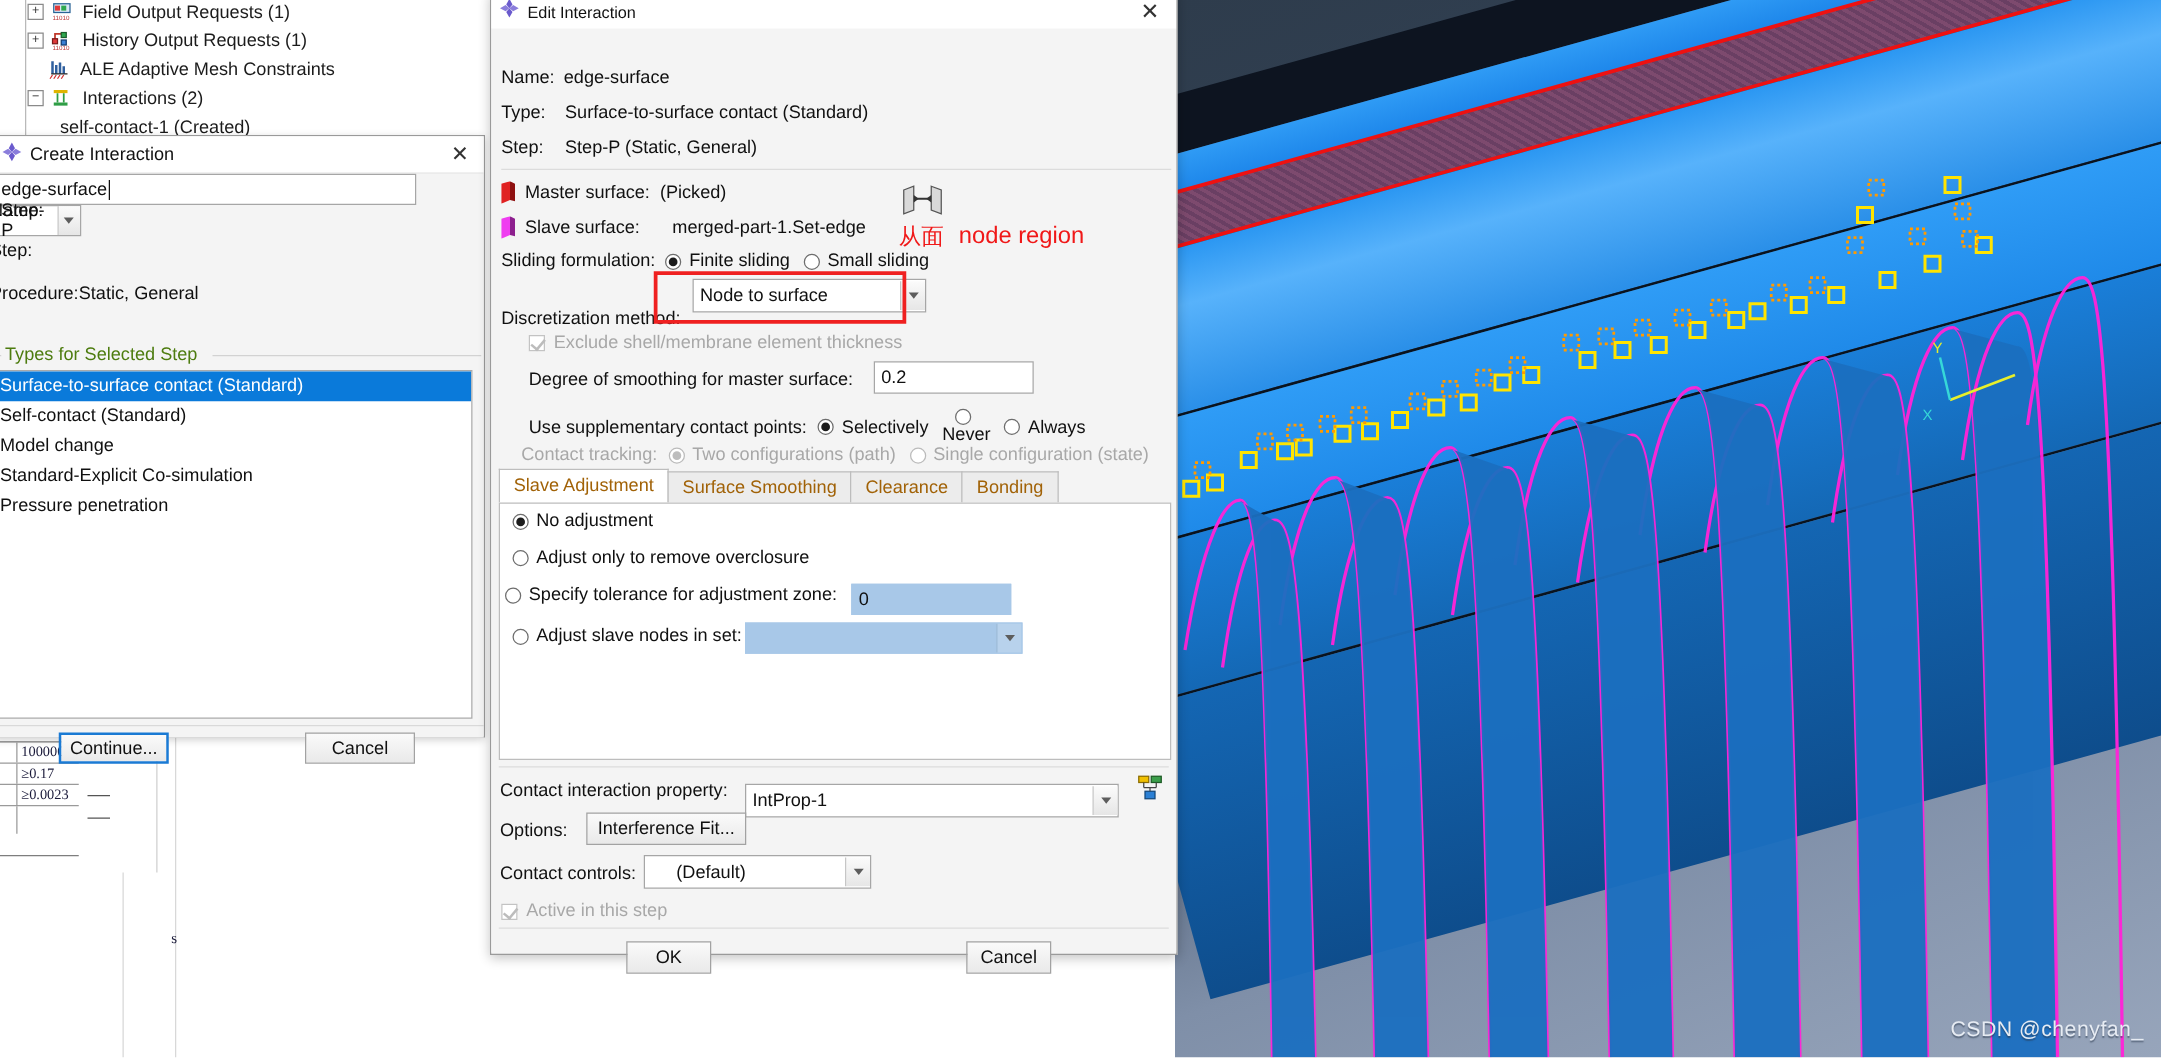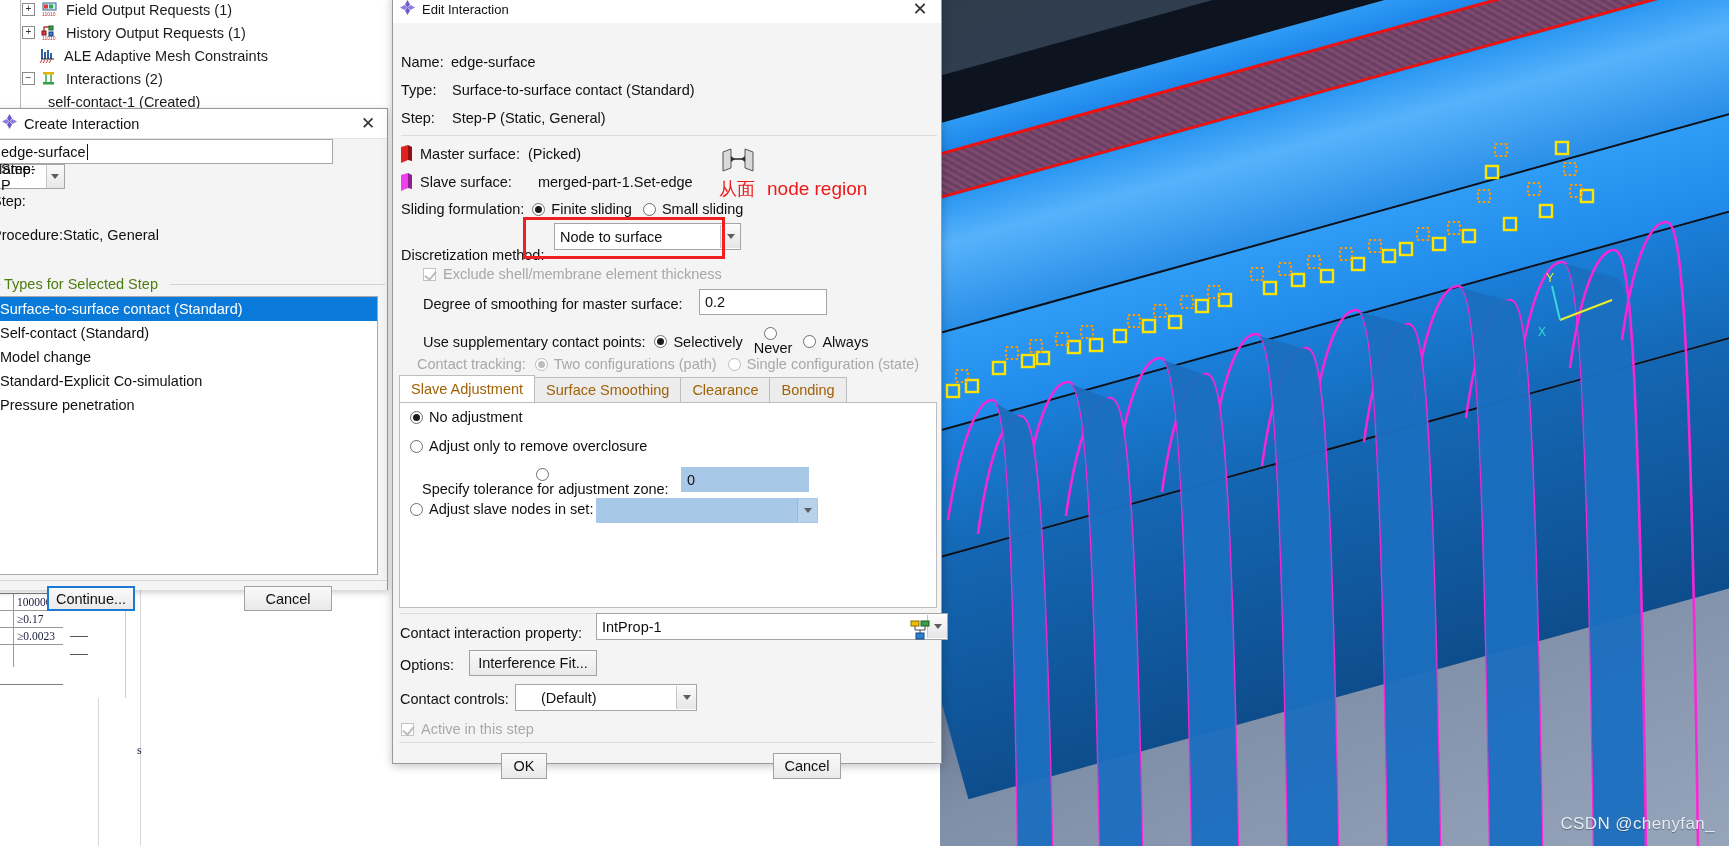--- a/index.html
+++ b/index.html
@@ -549,42 +549,42 @@
       <div class="tabpanel" style="left:6px;top:379px;width:536px;height:204px;"></div>
 
       <div class="e-row" style="left:17px;top:386px;">
         <i class="radio on"></i>
         <span>No adjustment</span>
       </div>
       <div class="e-row" style="left:17px;top:415px;">
         <i class="radio"></i>
         <span>Adjust only to remove overclosure</span>
       </div>
-      <div class="e-row" style="left:29px;top:445px;flex-direction:column;">
+      <div class="e-row" style="left:11px;top:445px;">
         <i class="radio"></i>
         <span>Specify tolerance for adjustment zone:</span>
       </div>
       <div class="ci-input" style="position:absolute;left:288px;top:444px;width:128px;height:25px;background:#a8c8e8;border:1px solid #a8c8e8;">
         <span>0</span>
       </div>
       <div class="e-row" style="left:17px;top:478px;">
         <i class="radio"></i>
         <span>Adjust slave nodes in set:</span>
       </div>
       <div class="ci-combo" style="position:absolute;left:203px;top:475px;width:222px;height:25px;background:#a8c8e8;border:1px solid #a8c8e8;">
         <span class="val"></span>
         <span class="arw" style="background:#b8d2ec;border-left:1px solid #9ab9d8;">
             <i class="arwglyph"></i>
           </span>
       </div>
 
       <div class="hsep" style="left:6px;top:590px;width:536px;"></div>
 
       <div class="e-row" style="left:7px;top:602px;">Contact interaction property:</div>
-      <div class="ci-combo" style="position:absolute;left:203px;top:590px;width:352px;height:27px;">
+      <div class="ci-combo" style="position:absolute;left:203px;top:604px;width:299px;height:27px;">
         <span class="val">IntProp-1</span>
         <span class="arw">
             <i class="arwglyph"></i>
           </span>
       </div>
       <div style="position:absolute;left:517px;top:596px;">
         <svg width="20" height="22" viewBox="0 0 20 22">
           <rect x="1" y="2" width="8" height="5" fill="#f0c000" stroke="#8a6b00"></rect>
           <rect x="11" y="2" width="8" height="5" fill="#3b9e4a" stroke="#1c5a24"></rect>
           <rect x="6" y="14" width="8" height="6" fill="#2a7fd4" stroke="#13477a"></rect>
@@ -605,18 +605,18 @@
             <i class="arwglyph"></i>
           </span>
       </div>
 
       <div class="e-row dis" style="left:8px;top:698px;">
         <i class="chk dis on"></i>
         <span>Active in this step</span>
       </div>
 
       <div class="hsep" style="left:6px;top:719px;width:536px;"></div>
-      <div class="btn" style="position:absolute;left:108px;top:730px;width:46px;height:26px;">OK</div>
+      <div class="btn" style="position:absolute;left:108px;top:730px;width:68px;height:26px;">OK</div>
       <div class="btn" style="position:absolute;left:380px;top:730px;width:68px;height:26px;">Cancel</div>
     </div>
   </div>
 
 </div>
 
 </body></html>

